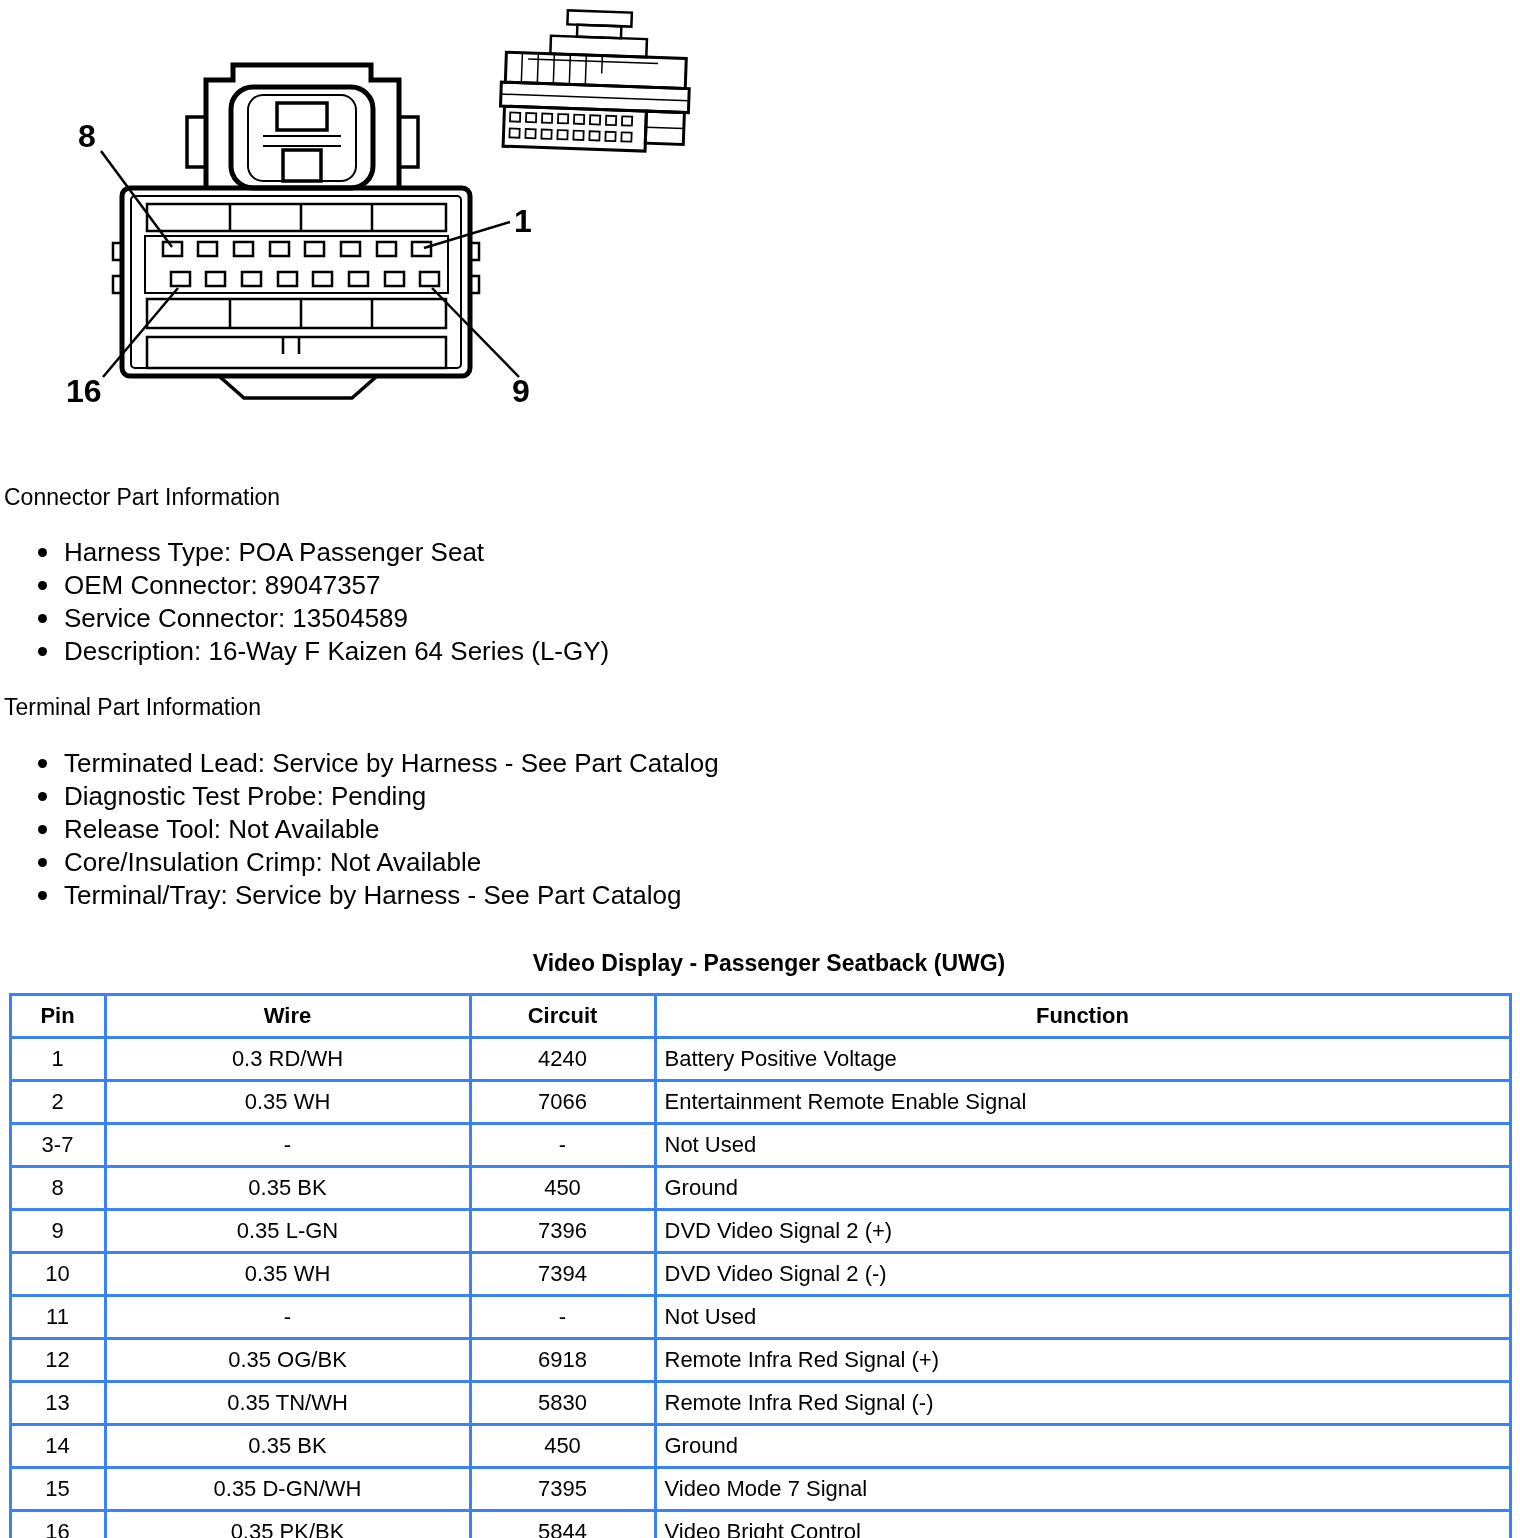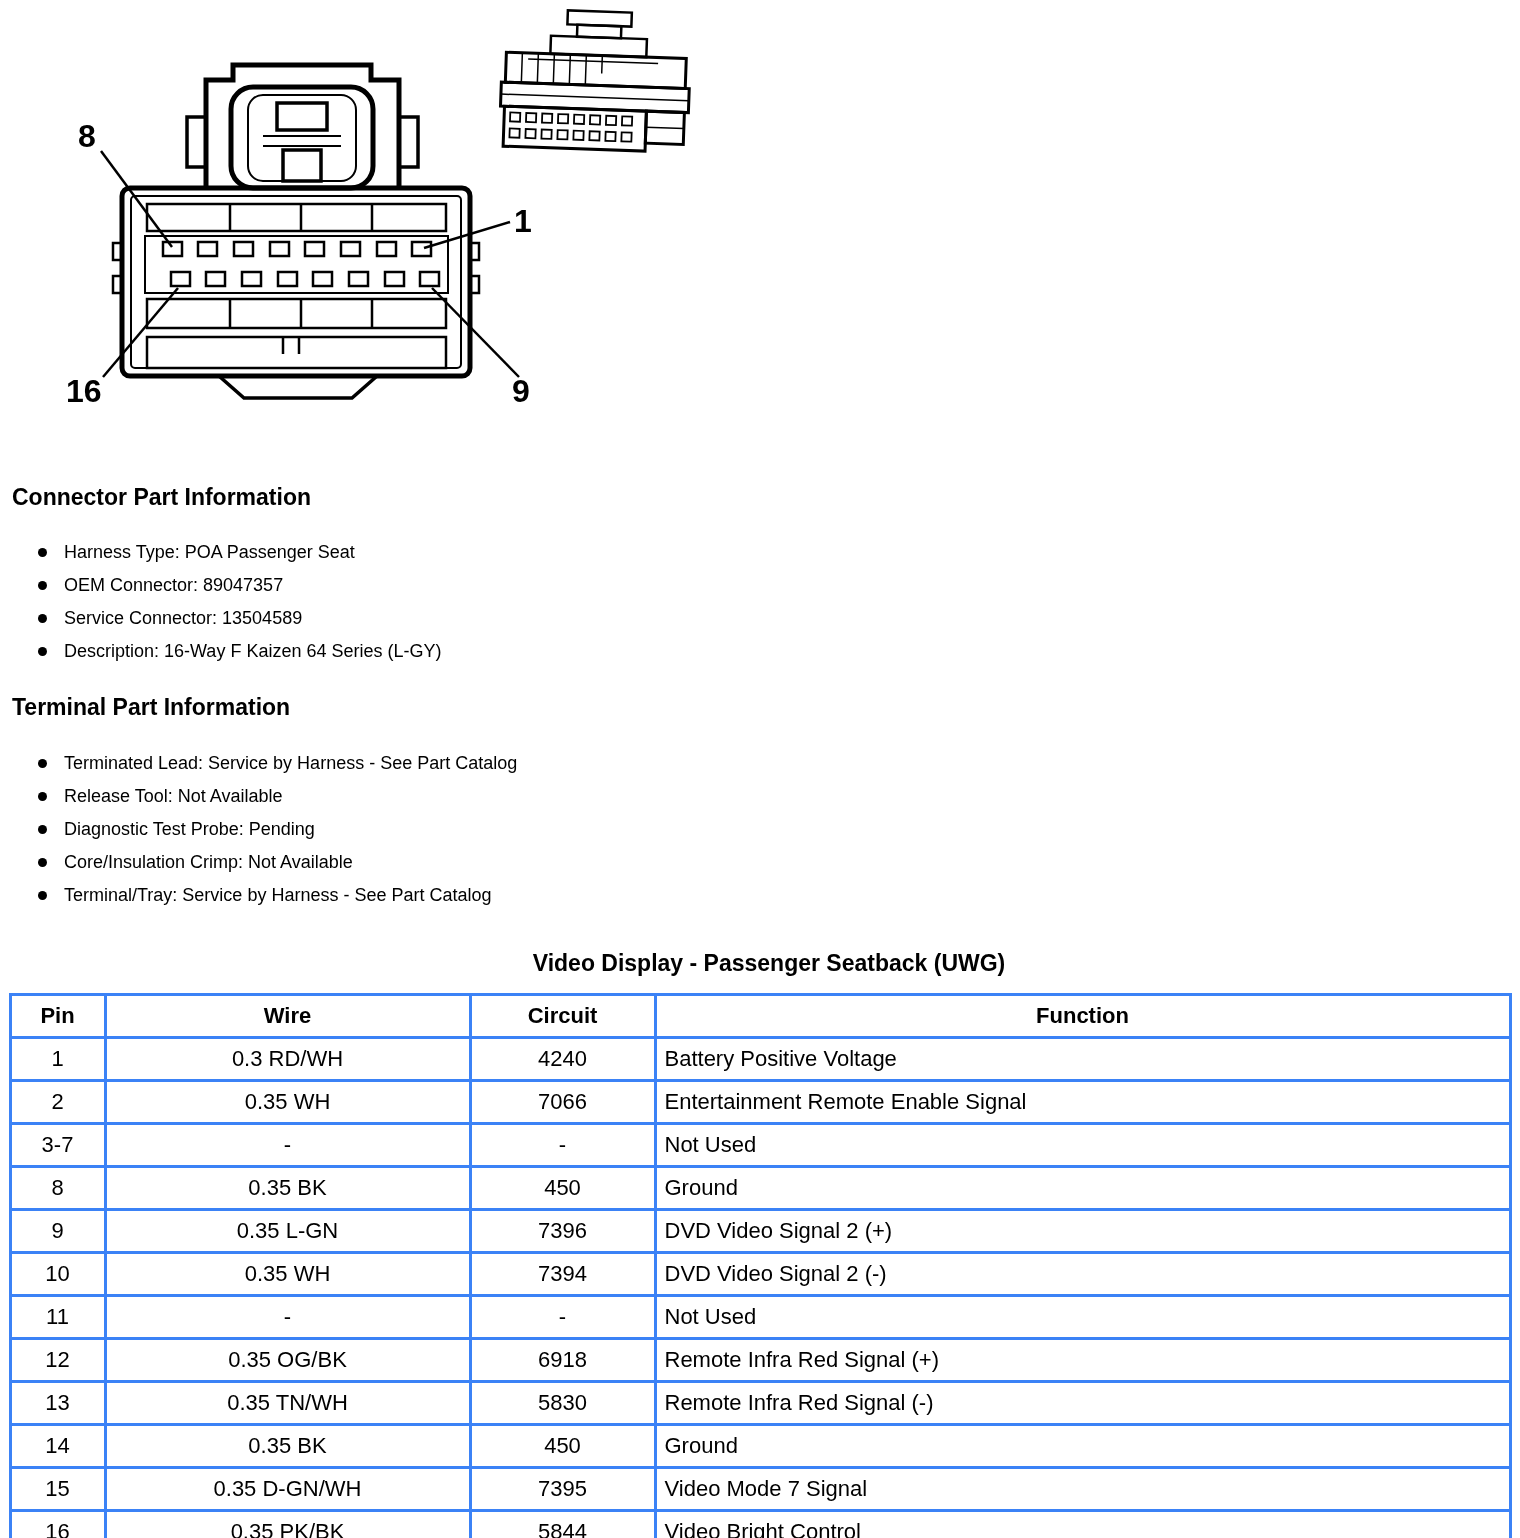--- a/index.html
+++ b/index.html
@@ -19,35 +19,35 @@
     width: 1520px;
     height: 1538px;
     background: #fff;
   }
   .diagram-area {
     width: 1520px;
     height: 432px;
   }
   h2.section-heading {
     font-size: 23px;
-    font-weight: bold;
+    font-weight: normal;
     line-height: 1.15;
-    margin: 0 0 0 12px;
+    margin: 0 0 0 4px;
   }
   #connector-heading { margin-top: 52px; }
   #terminal-heading  { margin-top: 26px; }
   ul.info-list {
     list-style: none;
     margin: 26px 0 0 36px;
     padding: 0;
   }
   ul.info-list li {
     position: relative;
     padding-left: 28px;
-    font-size: 18px;
+    font-size: 26px;
     line-height: 33px;
   }
   ul.info-list li::before {
     content: "";
     position: absolute;
     left: 2px;
     top: 12px;
     width: 9px;
     height: 9px;
     background: #000;
@@ -203,22 +203,22 @@
     <li>Harness Type: POA Passenger Seat</li>
     <li>OEM Connector: 89047357</li>
     <li>Service Connector: 13504589</li>
     <li>Description: 16-Way F Kaizen 64 Series (L-GY)</li>
   </ul>
 
   <h2 class="section-heading" id="terminal-heading">Terminal Part Information</h2>
 
   <ul class="info-list">
     <li>Terminated Lead: Service by Harness - See Part Catalog</li>
+    <li>Diagnostic Test Probe: Pending</li>
     <li>Release Tool: Not Available</li>
-    <li>Diagnostic Test Probe: Pending</li>
     <li>Core/Insulation Crimp: Not Available</li>
     <li>Terminal/Tray: Service by Harness - See Part Catalog</li>
   </ul>
 
   <div class="table-title">Video Display - Passenger Seatback (UWG)</div>
 
   <table class="pinout">
     <colgroup>
       <col style="width:95px">
       <col style="width:365px">

